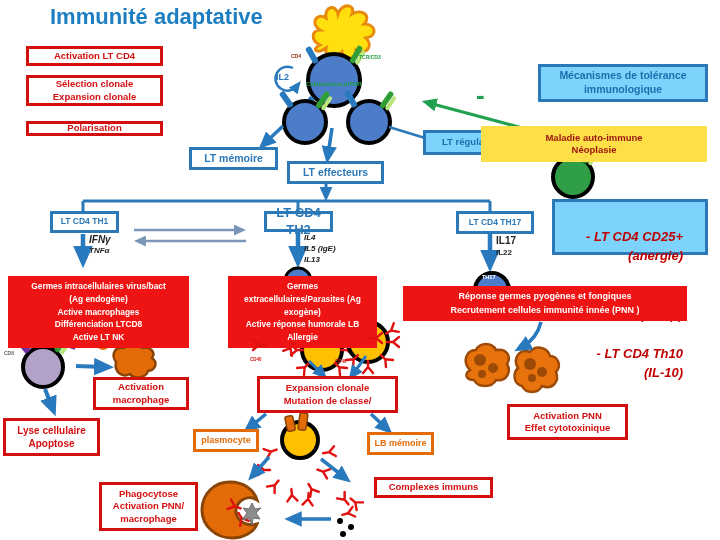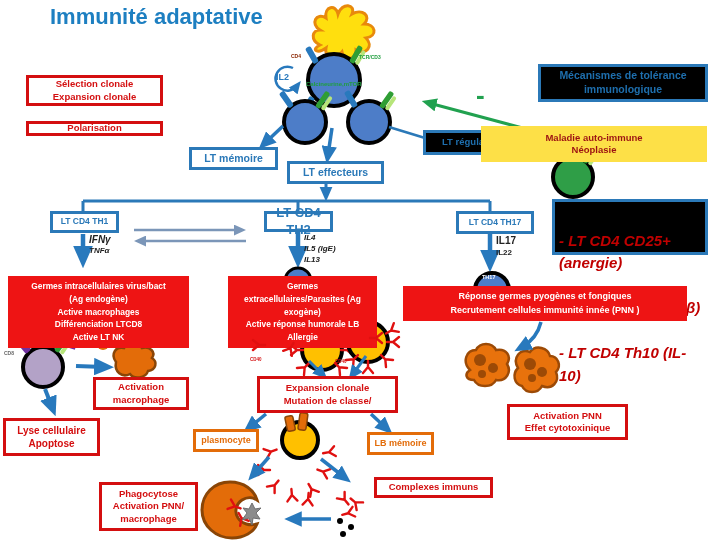--- a/index.html
+++ b/index.html
@@ -5,27 +5,27 @@
   html,body{margin:0;padding:0;background:#fff}
   #slide{position:relative;width:720px;height:540px;background:#ffffff;overflow:hidden;
          font-family:"Liberation Sans",sans-serif;}
   #gfx,#overlay{position:absolute;left:0;top:0;z-index:1;pointer-events:none}
   #overlay{z-index:5}
   .bx{position:absolute;box-sizing:border-box;display:flex;align-items:center;justify-content:center;
       text-align:center;font-weight:bold;white-space:pre-line;line-height:1.3;z-index:2}
   .red-o{border:3px solid #d40f10;color:#d40f10;background:#fff}
   .red-f{background:#ee1414;color:#ffffff;line-height:1.5}
   .blue-o{border:3px solid #2b79b8;color:#2b79b8;background:#fff}
-  .green-f{background:#000000;border:3px solid #2b79b8;color:#1e6fae}
+  .green-f{background:#7dd3fc;border:3px solid #2b79b8;color:#1e6fae}
   .orange-o{border:3px solid #e36c09;color:#e36c09;background:#fff}
   .ttl{position:absolute;left:50px;top:4px;font-size:22px;font-weight:bold;color:#1d7fc1;z-index:2}
   .lbl{position:absolute;font-weight:bold;white-space:nowrap;z-index:6}
   #b-maladie{z-index:4;background:#fde047;color:#9c1212;border:none}
-  #b-treglist{z-index:2;display:block;text-align:left;padding:5px 4px;color:#c00000;
-              font-style:italic;font-size:15px;line-height:1.5}
+  #b-treglist{z-index:2;display:block;text-align:right;padding:5px 22px;color:#c00000;
+              font-style:italic;font-size:13px;line-height:1.5}
   #b-treglist span{display:block}
 </style>
 </head>
 <body>
 
 <div id="slide">
 
 <svg id="gfx" width="720" height="540" viewBox="0 0 720 540">
   <defs>
     <marker id="mb" markerWidth="5" markerHeight="4.4" refX="2.5" refY="2.2" orient="auto" markerUnits="strokeWidth">
@@ -165,20 +165,21 @@
     <path fill="#e8720c" stroke="#9c4a06" stroke-width="2.5" d="M518,368 C512,358 520,348 530,352 C536,344 548,348 550,356 C558,356 562,366 556,372 C560,382 552,390 542,386 C538,394 526,394 522,386 C514,384 512,374 518,368 Z"></path>
     <circle cx="530" cy="364" r="6" fill="#9c4a06"></circle>
         <circle cx="542" cy="372" r="5" fill="#9c4a06"></circle>
         <circle cx="532" cy="378" r="4" fill="#9c4a06"></circle>
   </g>
   <path d="M541,322 C538,334 531,342 522,347" fill="none" stroke="#2879bd" stroke-width="3.5" marker-end="url(#mb)"></path>
 </svg>
 
 <div class="ttl">Immunité adaptative</div>
 
+<div class="bx red-o" style="left:26px;top:46px;width:137px;height:20px;font-size:9.5px">Activation LT CD4</div>
 <div class="bx red-o" style="left:26px;top:75px;width:137px;height:31px;font-size:9.5px">Sélection clonale
 Expansion clonale</div>
 <div class="bx red-o" style="left:26px;top:121px;width:137px;height:15px;font-size:9.5px">Polarisation</div>
 
 <div class="bx green-f" style="left:538px;top:64px;width:170px;height:38px;font-size:10.5px">Mécanismes de tolérance
 immunologique</div>
 <div class="bx green-f" style="left:423px;top:130px;width:98px;height:25px;font-size:9.5px">LT régulateur</div>
 <div class="bx" id="b-maladie" style="left:481px;top:126px;width:226px;height:36px;font-size:9.5px">Maladie auto-immune
 Néoplasie</div>
 <div class="bx green-f" id="b-treglist" style="left:552px;top:199px;width:156px;height:56px">

